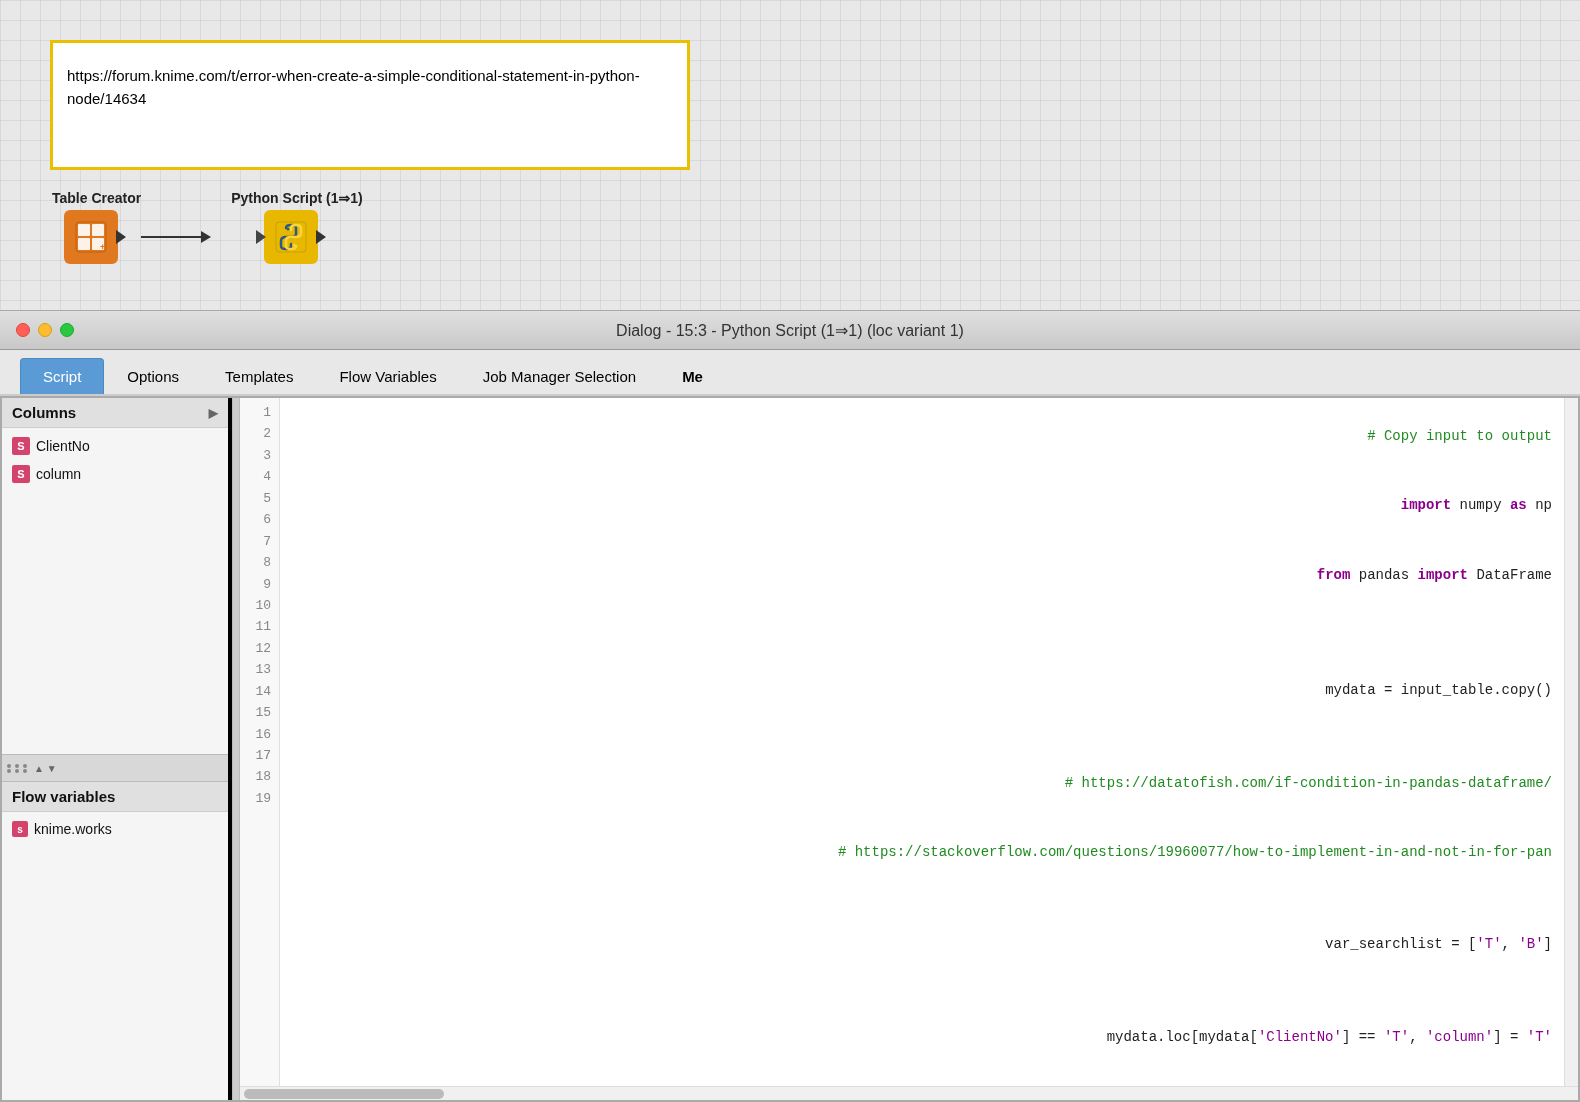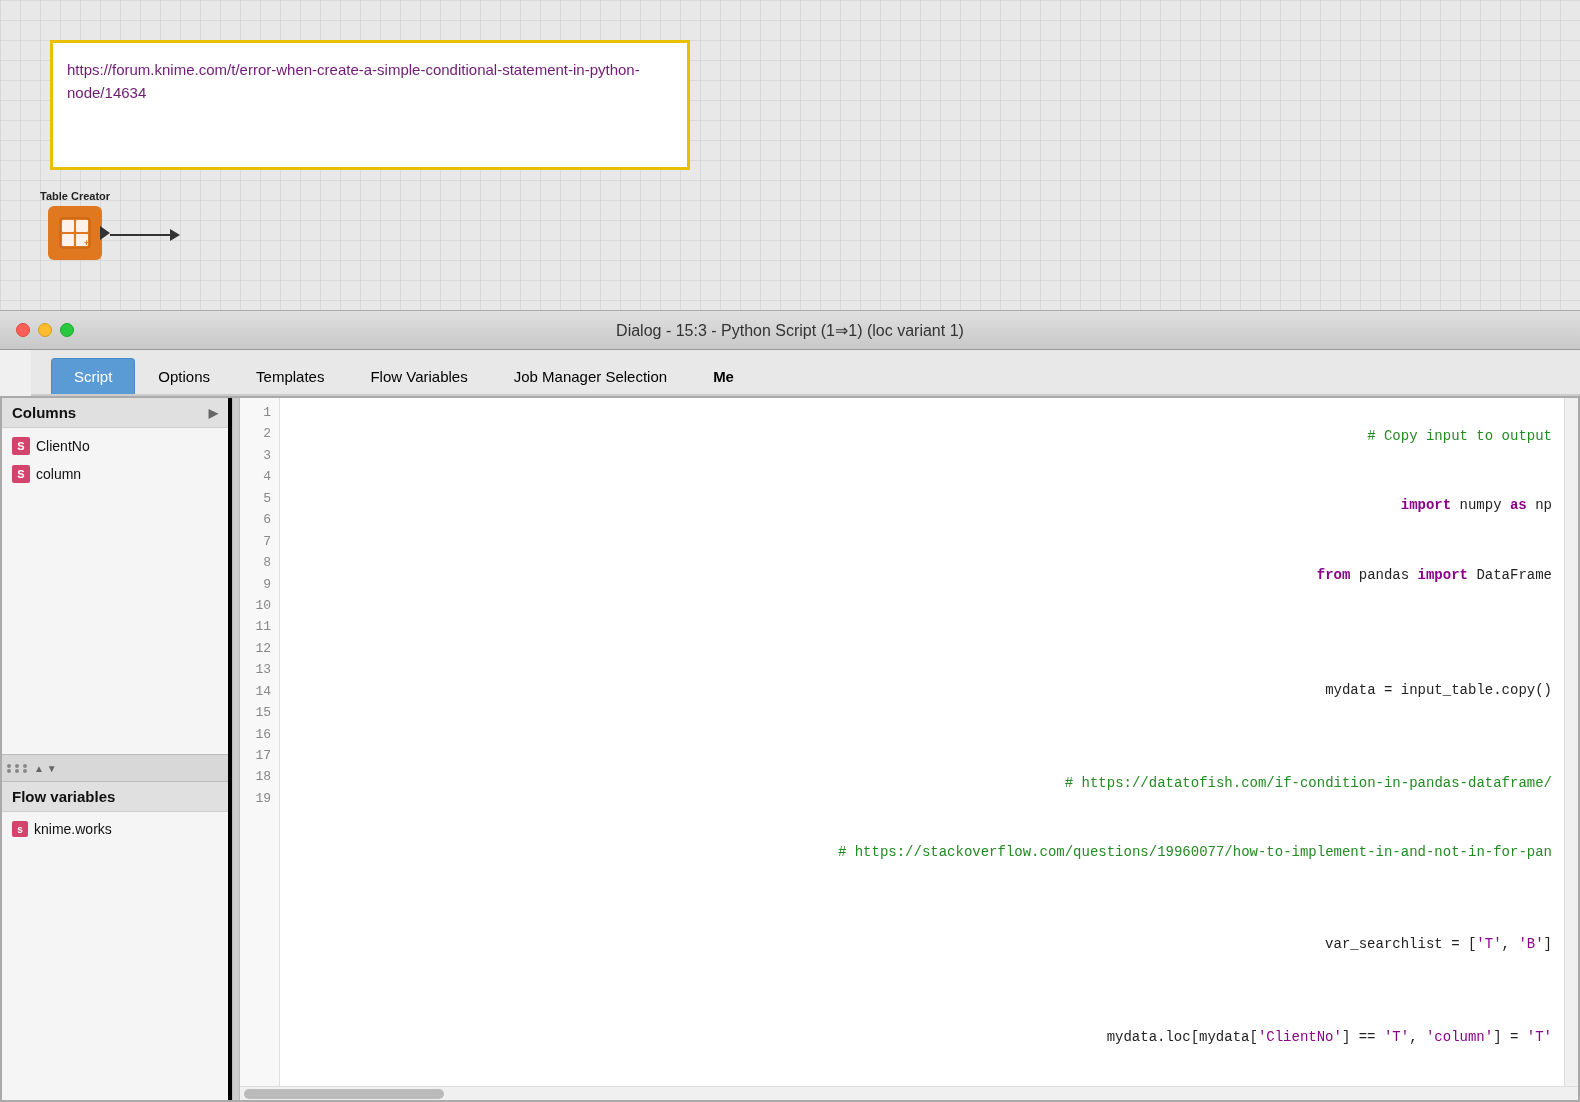--- a/index.html
+++ b/index.html
@@ -26,23 +26,23 @@
 
     
     .url-box {
       position: absolute;
       top: 40px;
       left: 50px;
       width: 640px;
       height: 130px;
       border: 3px solid #e8c000;
       background: white;
-      padding: 16px 14px;
+      padding: 22px 14px;
       font-size: 15px;
-      color: #701a75;
+      color: #000000;
       line-height: 1.5;
     }
 
     
     .workflow-area {
       position: absolute;
       top: 190px;
       left: 40px;
       display: flex;
       align-items: center;
@@ -50,24 +50,25 @@
     }
 
     .node-group {
       display: flex;
       flex-direction: column;
       align-items: center;
       gap: 4px;
     }
 
     .node-label {
-      font-size: 11px;
+      font-size: 14px;
       font-weight: bold;
       color: #222;
       white-space: nowrap;
+      margin-left: 12px;
     }
 
     .node-icon {
       width: 54px;
       height: 54px;
       background: #e07820;
       border-radius: 6px;
       display: flex;
       align-items: center;
       justify-content: center;
@@ -182,21 +183,20 @@
 
     
     .tab-bar {
       height: 46px;
       background: #e8e8e8;
       border-bottom: 2px solid #ccc;
       display: flex;
       align-items: flex-end;
       padding-left: 20px;
       gap: 0;
-      margin-left: 31px;
     }
 
     .tab {
       height: 36px;
       padding: 0 22px;
       display: flex;
       align-items: center;
       font-size: 15px;
       cursor: pointer;
       border: 1px solid transparent;
@@ -436,20 +436,36 @@
         </svg>
         <div class="node-port-right"></div>
       </div>
     </div>
 
     <div class="connector-line">
       <div class="line"></div>
       <div class="arrow-head"></div>
     </div>
 
+    <div class="node-group" style="margin-left:8px;">
+      <div class="node-label">Python Script (1⇒1)</div>
+      <div class="node-icon python">
+        <div class="node-port-left" style="border-left-color:#444;"></div>
+        <svg width="34" height="34" viewBox="0 0 34 34">
+
+          <rect x="2" y="2" width="30" height="30" rx="3" fill="#e8b800" stroke="#c8a000" stroke-width="1"></rect>
+
+          <path d="M12 8 C12 6 14 5 17 5 C20 5 22 6 22 8 L22 14 C22 16 20 17 17 17 L12 17 C9 17 7 18 7 21 L7 26 C7 28 9 29 12 29 C15 29 17 28 17 26 L17 24" stroke="#2b5b84" stroke-width="2.5" fill="none" stroke-linecap="round"></path>
+          <path d="M22 26 C22 28 20 29 17 29 C14 29 12 28 12 26 L12 20 C12 18 14 17 17 17 L22 17 C25 17 27 16 27 13 L27 8 C27 6 25 5 22 5 C19 5 17 6 17 8 L17 10" stroke="#ffd43b" stroke-width="2.5" fill="none" stroke-linecap="round"></path>
+          <circle cx="14" cy="9" r="1.5" fill="#2b5b84"></circle>
+          <circle cx="20" cy="25" r="1.5" fill="#ffd43b"></circle>
+        </svg>
+        <div class="node-port-right-out"></div>
+      </div>
+    </div>
   </div>
 </div>
 
 <div class="title-bar">
   <div class="traffic-lights">
     <div class="traffic-light tl-red"></div>
     <div class="traffic-light tl-yellow"></div>
     <div class="traffic-light tl-green"></div>
   </div>
   <span class="title-bar-text">Dialog - 15:3 - Python Script (1⇒1) (loc variant 1)</span>

